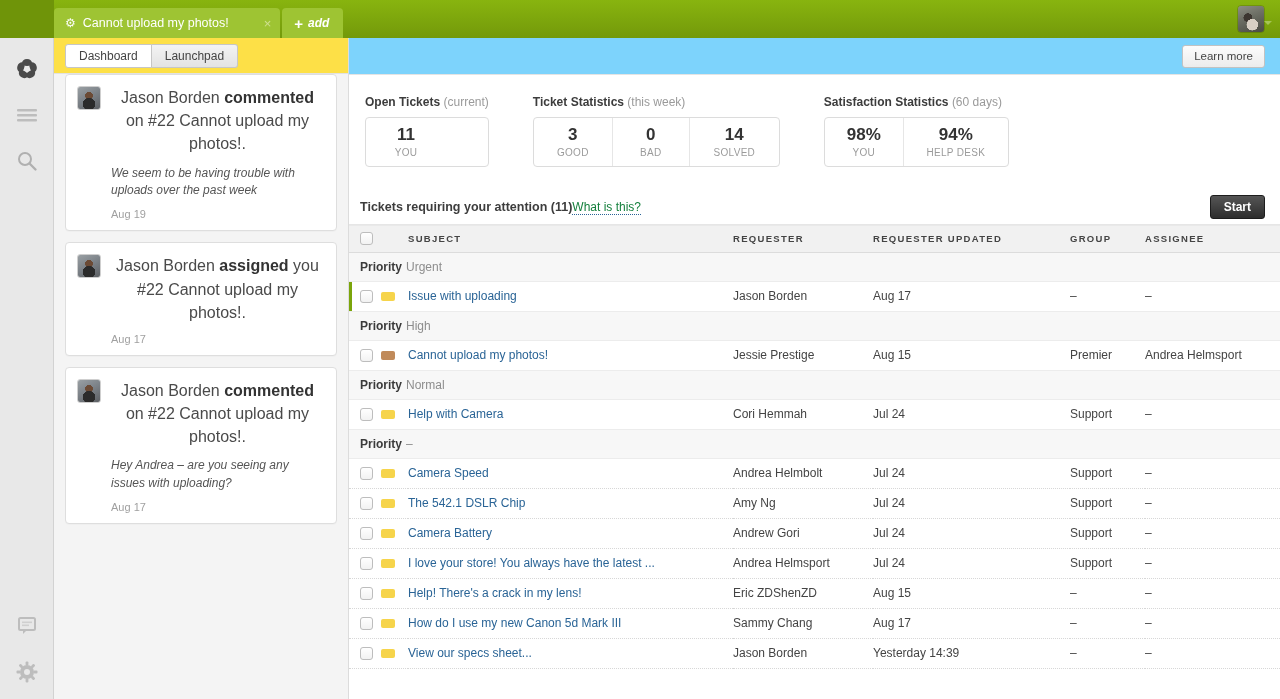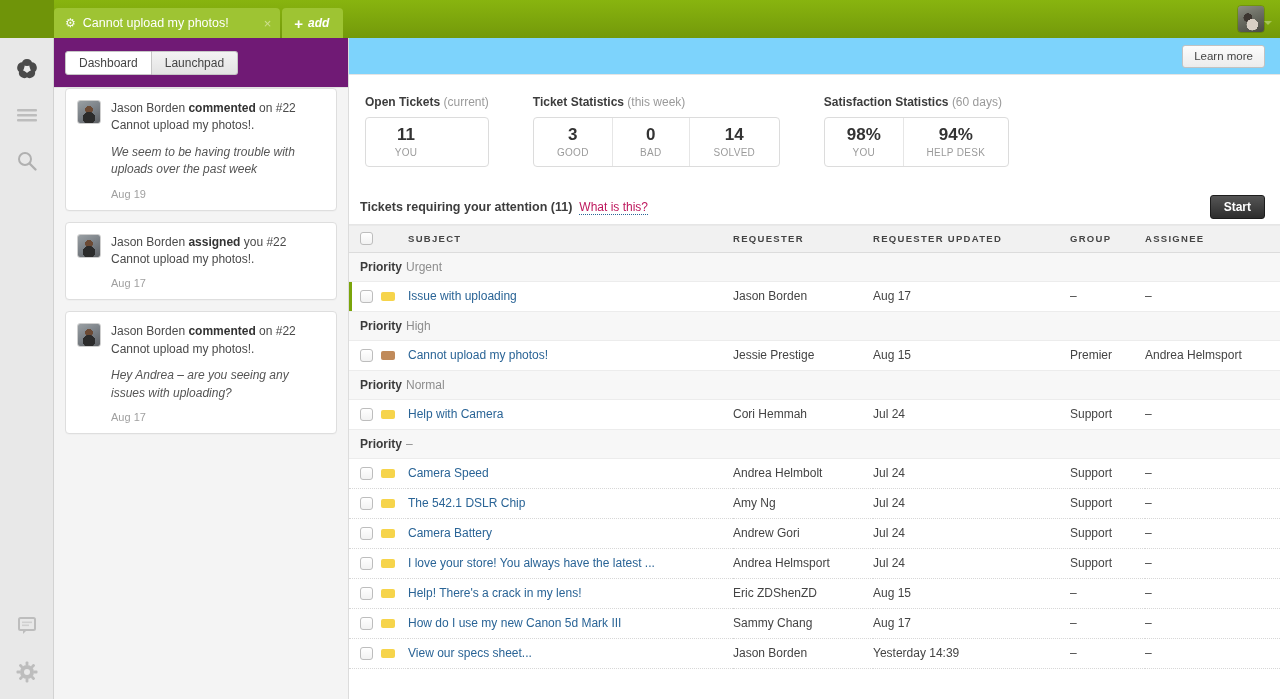--- a/index.html
+++ b/index.html
@@ -70,22 +70,22 @@
     color: #8b8b8b;
   }
   .rail-icon.logo { margin-top: 8px; color: #4a4a4a; }
   .rail-bottom { position: absolute; bottom: 4px; left: 0; width: 54px; }
 
   
   .leftpanel {
     position: absolute; left: 54px; top: 38px; width: 295px; height: 661px;
     background: #f4f4f4; border-right: 1px solid #dcdcdc;
   }
-  .lp-tabs { height: 50px; display: flex; align-items: center; padding-left: 11px;
-             background: #701a75; border-bottom: 1px solid #e2e2e2; }
+  .lp-tabs { height: 36px; display: flex; align-items: center; padding-left: 11px;
+             background: #fde047; border-bottom: 1px solid #e2e2e2; }
   .seg {
     height: 24px; display: flex; align-items: center; padding: 0 13px;
     font-size: 12px; color: #444; border: 1px solid #c6c6c6;
     background: linear-gradient(#f3f3f3,#e3e3e3);
   }
   .seg:first-child { border-radius: 3px 0 0 3px; }
   .seg:last-child { border-radius: 0 3px 3px 0; border-left: none; }
   .seg.active { background: #ffffff; }
 
   .lp-title { font-size: 12.5px; font-weight: bold; color: #3b3b3b; padding: 20px 0 12px 11px; }
@@ -99,21 +99,21 @@
   }
   .u-avatar { width: 24px; height: 24px; border-radius: 3px; flex: 0 0 24px; overflow: hidden;
               border: 1px solid #cfcfcf; }
   .u-avatar .ph { width: 100%; height: 100%;
     background:
       radial-gradient(circle at 50% 78%, #2b2b2b 0 30%, transparent 31%),
       radial-gradient(circle at 50% 40%, #6b4a35 0 22%, transparent 23%),
       linear-gradient(150deg, #9aa0a4 0%, #7d8389 45%, #5d6064 100%);
   }
   .u-body { flex: 1; min-width: 0; }
-  .u-head { font-size: 12px; color: #4a4a4a; line-height: 1.45; }
+  .u-head { font-size: 16px; color: #4a4a4a; line-height: 1.45; text-align: center; }
   .u-head b { color: #333; font-weight: bold; }
   .u-quote { font-size: 12px; font-style: italic; color: #555; line-height: 1.45; margin-top: 9px; }
   .u-date { font-size: 11px; color: #a0a0a0; margin-top: 9px; }
 
   
   .main { position: absolute; left: 349px; top: 38px; width: 931px; height: 661px; background: #fff; }
   .main-top {
     height: 37px; border-bottom: 1px solid #e4e4e4;
     display: flex; align-items: center; justify-content: flex-end; padding-right: 15px;
     background: #7dd3fc;
@@ -134,21 +134,21 @@
   .stat-cell:first-child { border-left: none; }
   .stat-num { font-size: 17px; font-weight: bold; color: #333; line-height: 1.15; }
   .stat-lbl { font-size: 10px; color: #9b9b9b; letter-spacing: .3px; margin-top: 2px; }
 
   
   .attbar {
     margin: 24px 0 0 0; height: 34px; border-bottom: 1px solid #e6e6e6;
     display: flex; align-items: center; padding: 0 15px 0 11px; text-align: right;
   }
   .att-text { font-size: 12.5px; color: #3d3d3d; font-weight: bold; }
-  .att-link { font-size: 12px; color: #be185d; margin-left: 7px; border-bottom: 1px dotted #2a6496; cursor: pointer; }
+  .att-link { font-size: 12px; color: #15803d; border-bottom: 1px dotted #2a6496; cursor: pointer; }
   .btn-start {
     margin-left: auto; height: 24px; display: flex; align-items: center; padding: 0 13px;
     font-size: 12px; font-weight: bold; color: #fff; border-radius: 3px;
     border: 1px solid #1d1d1d;
     background: linear-gradient(#555,#2d2d2d);
   }
 
   
   table.tickets { width: 931px; border-collapse: collapse; table-layout: fixed; }
   table.tickets th {

